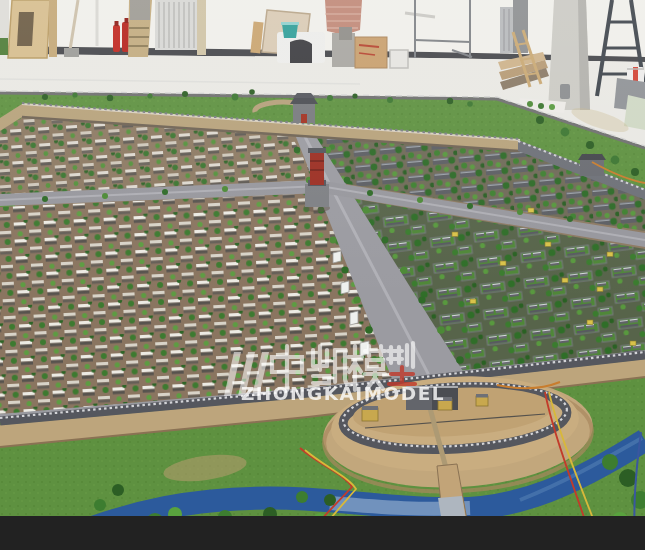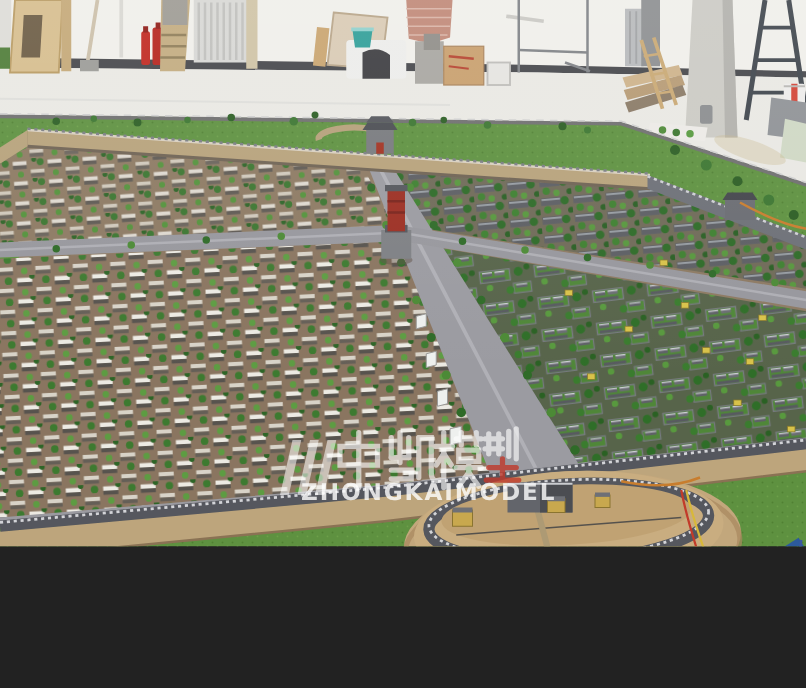--- a/index.html
+++ b/index.html
@@ -1,16 +1,16 @@
 <!DOCTYPE html>
 <html><head>
 <meta charset="utf-8">
 <style>
   html,body{margin:0;padding:0;background:#222;}
-  .stage{position:relative;width:645px;height:437px;overflow:hidden;
+  .stage{position:relative;width:645px;height:516px;overflow:hidden;
          font-family:"DejaVu Sans","Liberation Sans",sans-serif;}
   svg{display:block;}
   .wm-latin{font-family:"DejaVu Sans","Liberation Sans",sans-serif;font-weight:700;
             letter-spacing:1.5px;font-size:18.5px;fill:#ffffff;opacity:.8;}
 </style>
 </head>
 <body>
 
 <div class="stage">
 <svg width="645" height="550" viewBox="0 0 645 550">

